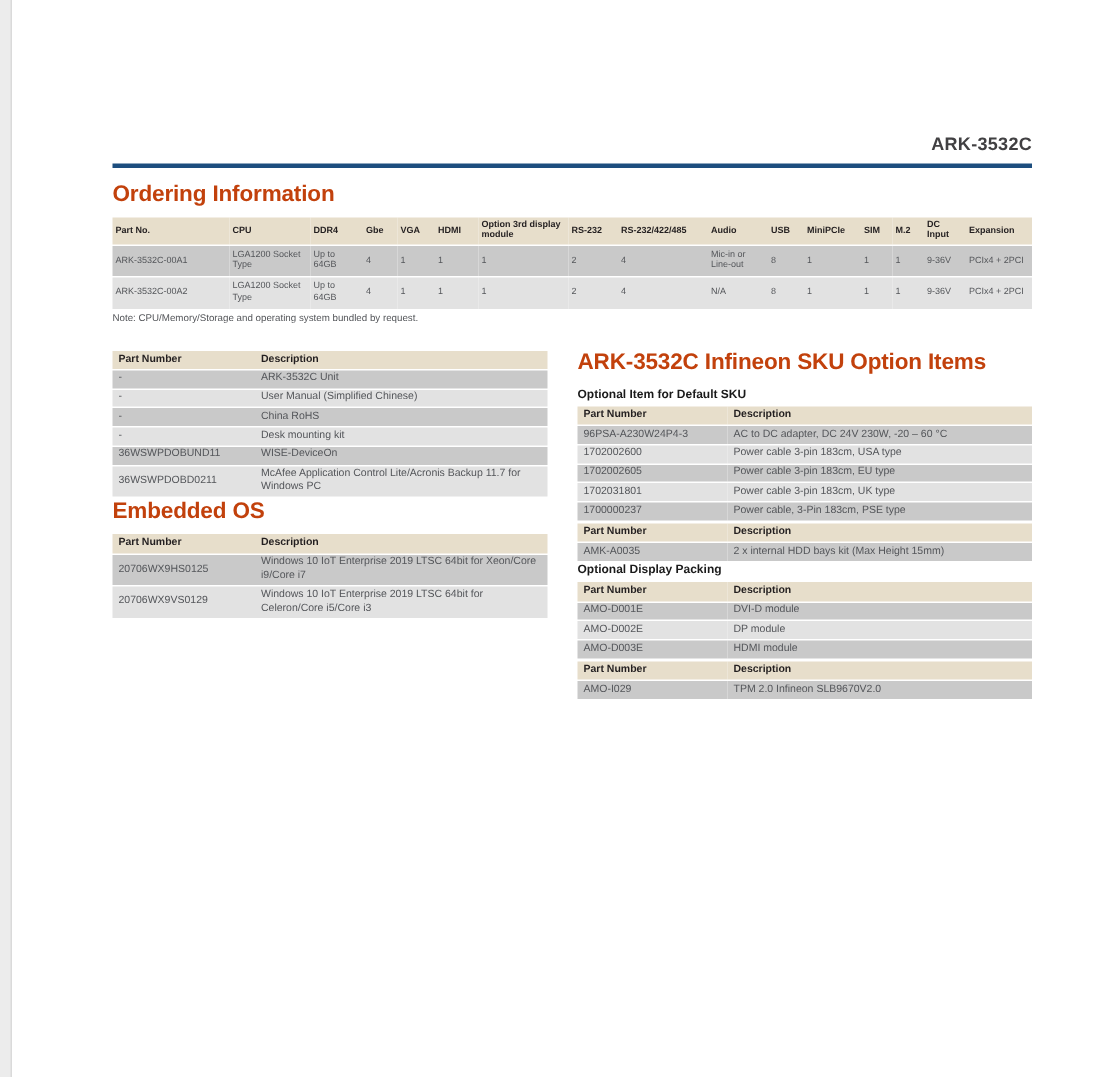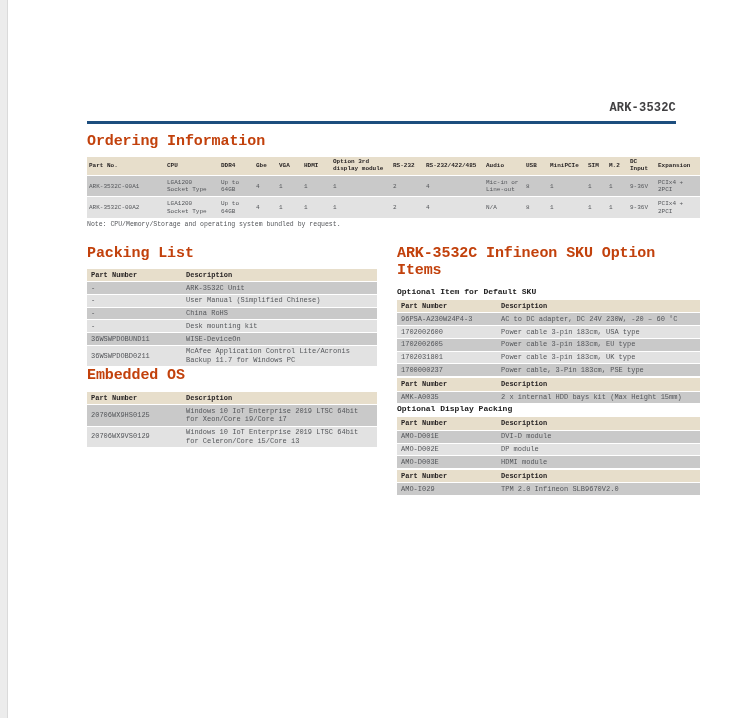--- a/index.html
+++ b/index.html
@@ -6,21 +6,21 @@
   body{
     width:735px;height:718px;background:#ffffff;overflow:hidden;position:relative;
     font-family:"Liberation Sans", sans-serif;
     -webkit-font-smoothing:antialiased;
   }
   .page-edge{
     position:absolute;left:0;top:0;width:7px;height:718px;
     background:#ececec;border-right:1px solid #dadada;
   }
   .page{
-    position:relative;margin:12px;padding:90px 47px 0 75px;font-family:Liberation Mono, monospace; 
+    position:relative;margin:0;padding:90px 47px 0 75px; 
   }
   .product-title{
     text-align:right;font-size:12px;font-weight:bold;color:#414042;
     letter-spacing:.2px;line-height:12px;
   }
   .rule{height:3px;background:#1d4e7e;margin-top:7px;}
   h2.section{
     margin:0;color:#c2410c;font-size:15px;font-weight:bold;letter-spacing:-.1px;
     line-height:1.15;
   }
@@ -146,21 +146,20 @@
         <td>PCIx4 + 2PCI</td>
       </tr>
     </tbody>
   </table>
   <div class="note">Note: CPU/Memory/Storage and operating system bundled by request.</div>
 
   <div class="columns">
 
     <div class="col-left">
 
-      <h2 class="section">Packing List</h2>
       <table class="data-table sub">
         <colgroup>
             <col style="width:95px">
             <col>
           </colgroup>
         <thead>
           <tr>
             <th>Part Number</th>
             <th>Description</th>
           </tr>

